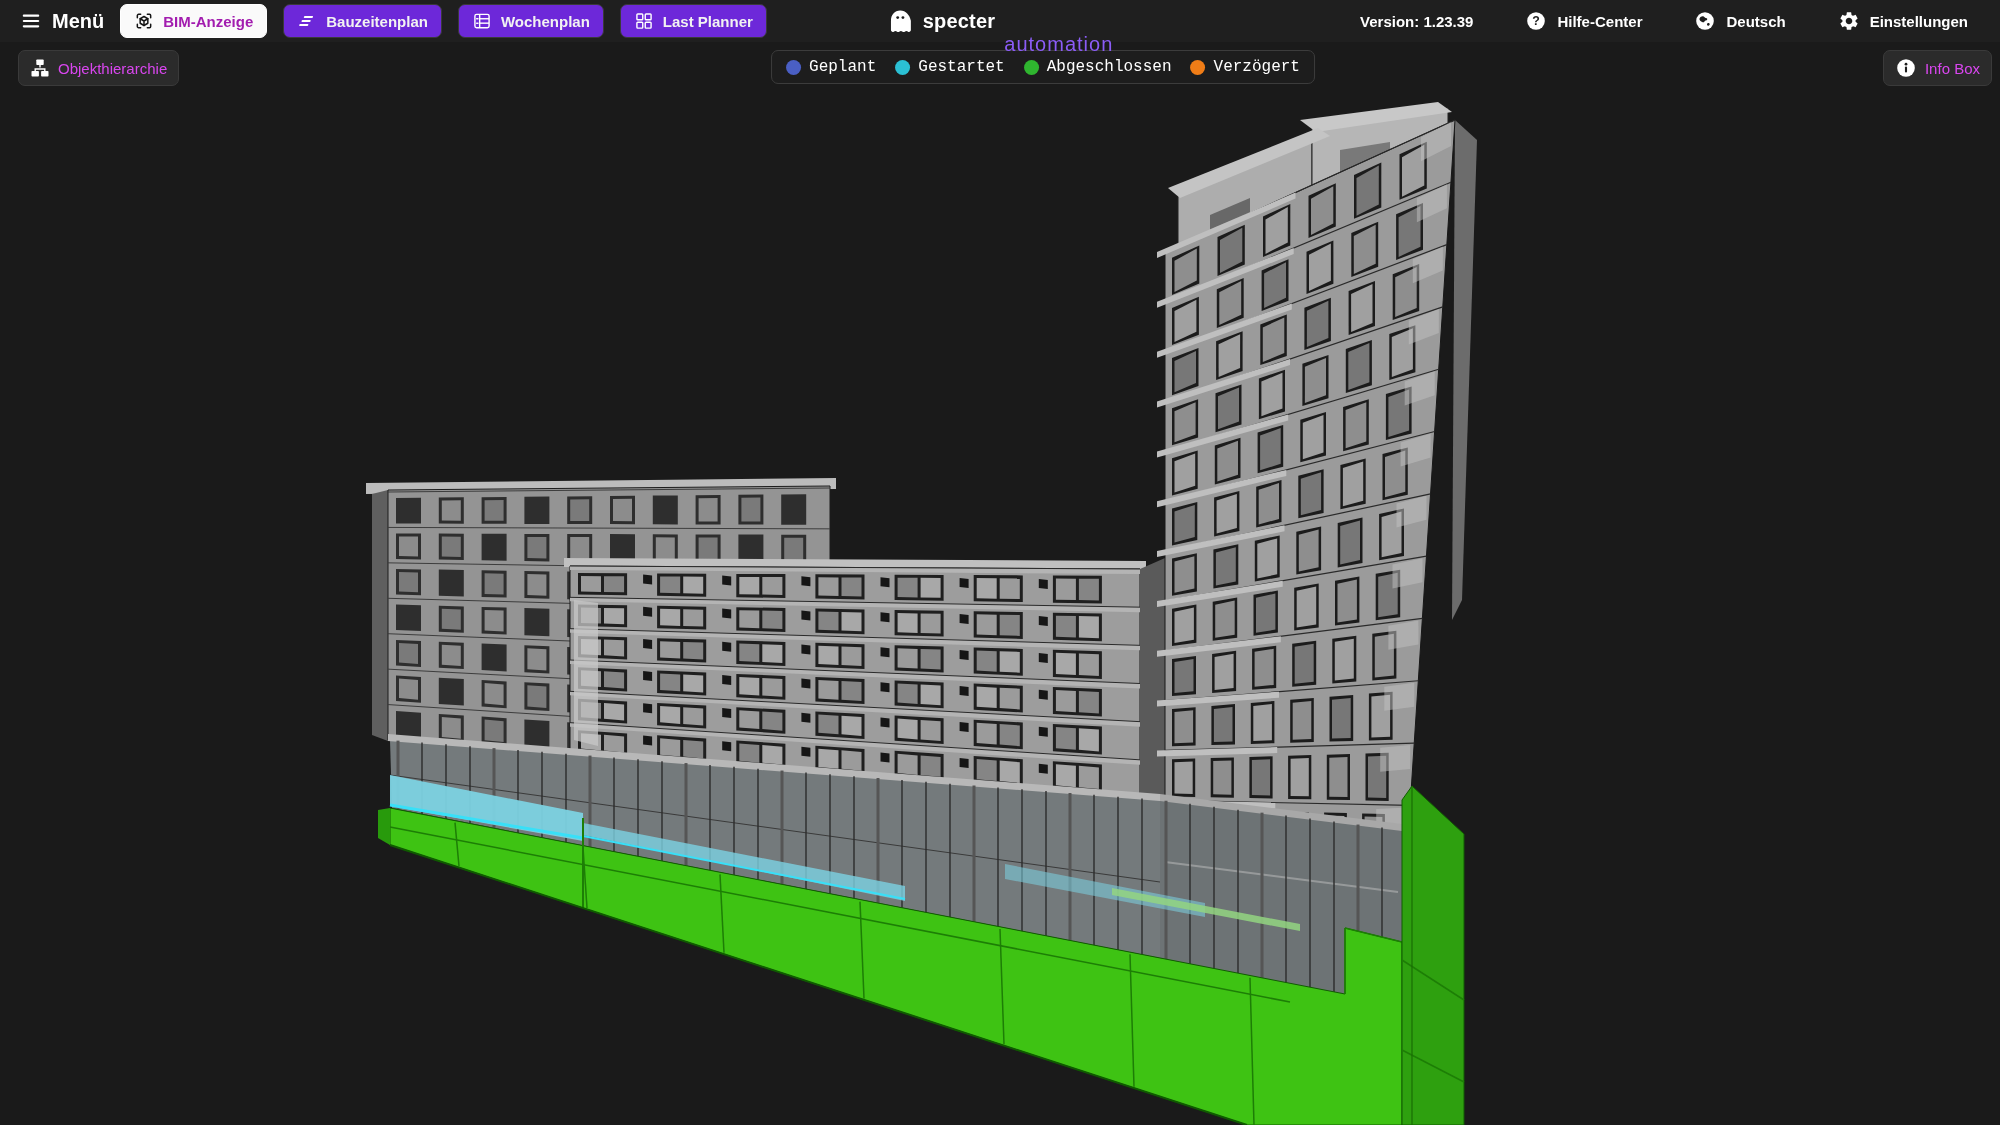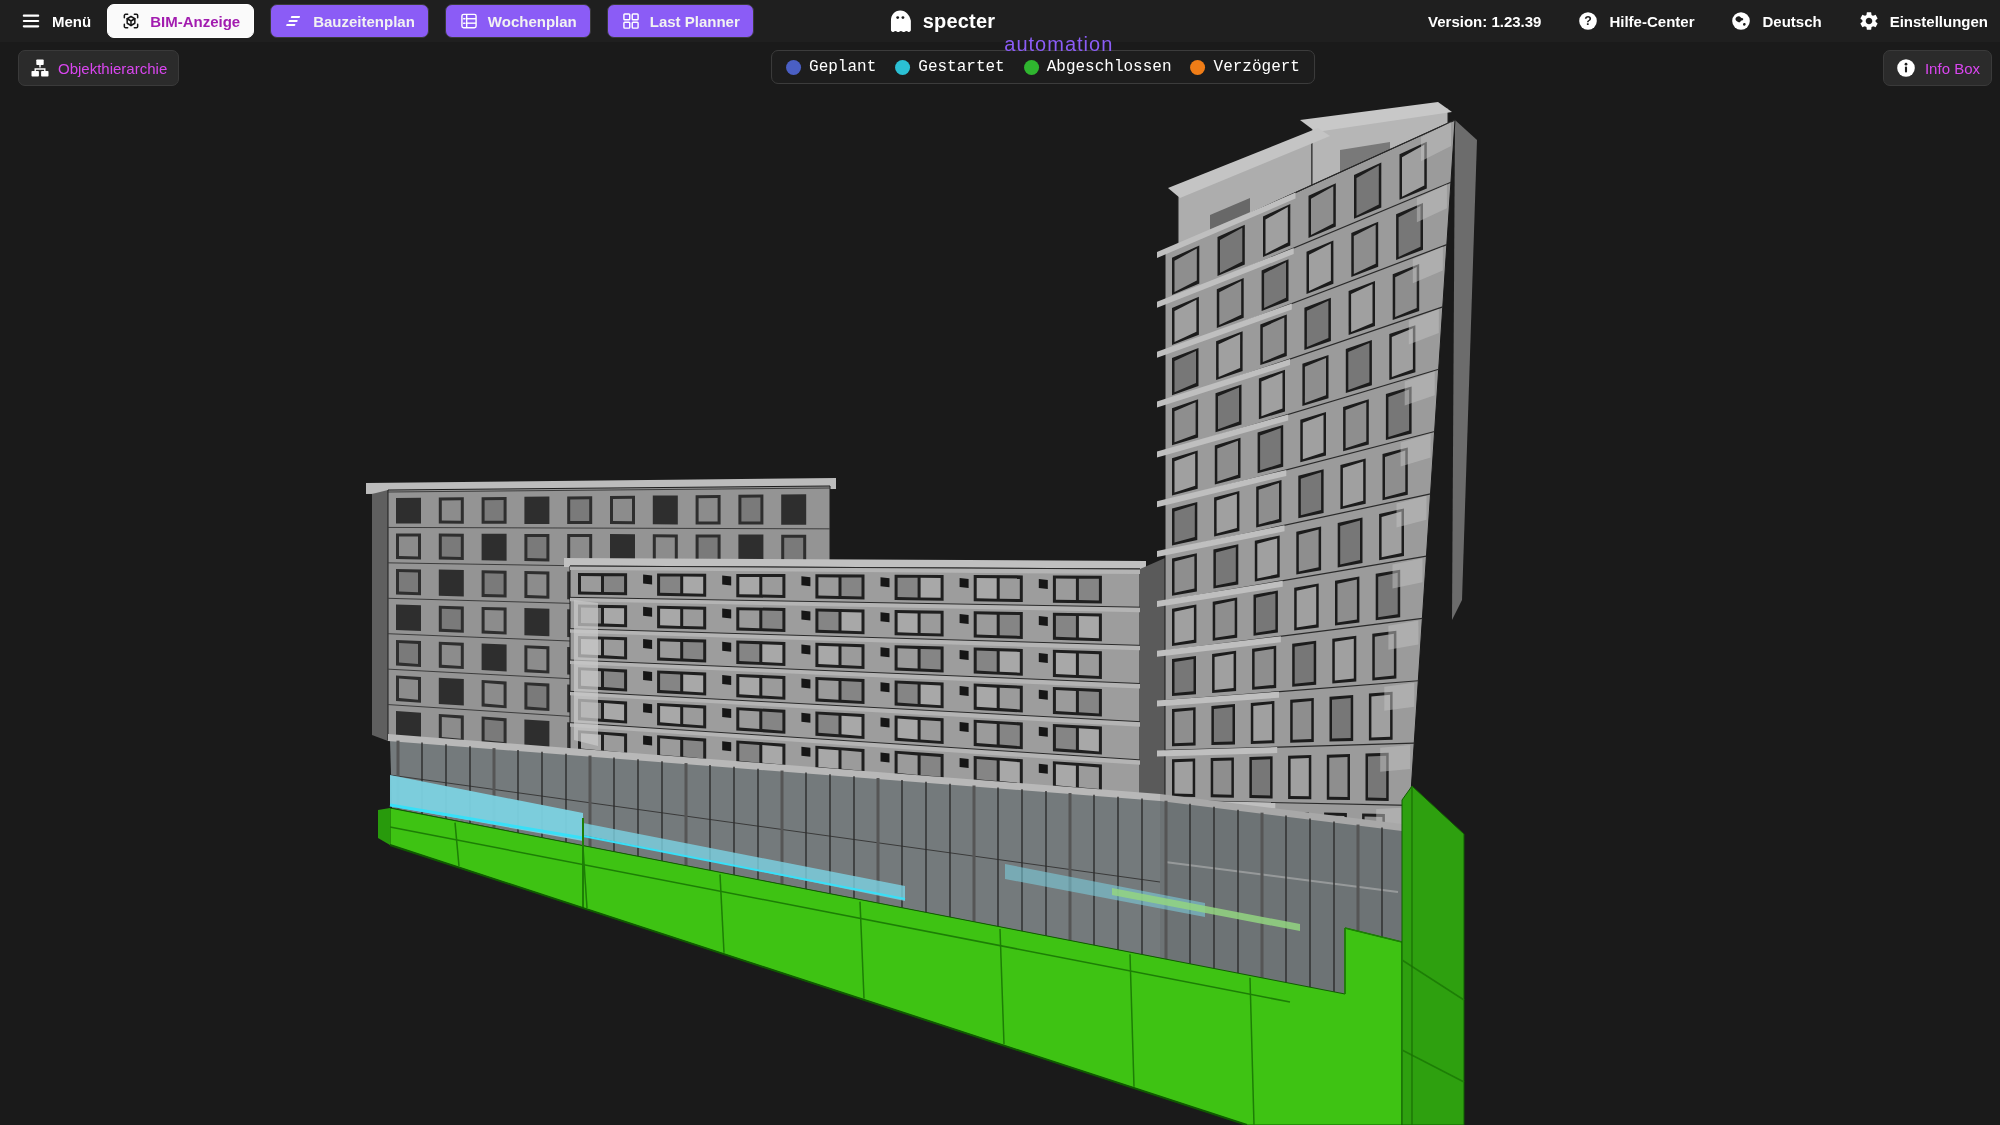--- a/index.html
+++ b/index.html
@@ -7,32 +7,32 @@
     width:2000px;height:1125px;overflow:hidden;position:relative;
     background:#1a1a1a;color:#fff;
     font-family:"Liberation Sans", sans-serif;
   }
   
   .topbar{
     position:absolute;top:0;left:0;width:2000px;height:42px;
     background:#1f1f1f;display:flex;align-items:center;z-index:20;
   }
   .menu-btn{display:flex;align-items:center;gap:10px;padding:0 16px 0 20px;height:42px;cursor:pointer;}
-  .menu-btn span{font-size:15px;font-weight:700;}
+  .menu-btn span{font-size:20px;font-weight:700;}
   .tbtn{
     display:flex;align-items:center;gap:9px;height:32px;padding:0 13px;
-    border-radius:7px;background:#8b5cf6;border:1px solid #3a3a3a;
+    border-radius:7px;background:#6d28d9;border:1px solid #3a3a3a;
     color:#f2f2f2;font-size:15px;font-weight:700;margin-right:16px;cursor:pointer;white-space:nowrap;
   }
   .tbtn.active{background:#fafafa;border-color:#ffffff;color:#a21caf;}
   .logo{position:absolute;left:50%;top:0;height:42px;transform:translateX(-50%);
     display:flex;align-items:center;gap:9px;}
   .logo .brand{font-size:20px;font-weight:800;letter-spacing:.2px;text-align:center;}
   .logo .suffix{font-size:20px;font-weight:300;color:#8b5cf6;letter-spacing:1px;margin-top:47px;}
-  .top-right{position:absolute;right:0;top:0;height:42px;display:flex;align-items:center;gap:0;padding-right:12px;}
+  .top-right{position:absolute;right:0;top:0;height:42px;display:flex;align-items:center;gap:16px;padding-right:32px;}
   .top-item{display:flex;align-items:center;gap:10px;font-size:15px;font-weight:700;margin-left:36px;cursor:pointer;white-space:nowrap;}
   .top-item.static{cursor:default;}
   
   .ov-btn{
     position:absolute;top:50px;height:34px;display:flex;align-items:center;gap:8px;
     background:#2b2b2b;border:1px solid #3a3a3a;border-radius:7px;padding:0 11px;
     font-size:15px;font-weight:500;color:#d946ef;cursor:pointer;z-index:15;white-space:nowrap;
   }
   #hierBtn{left:18px;}
   #infoBtn{right:8px;}

